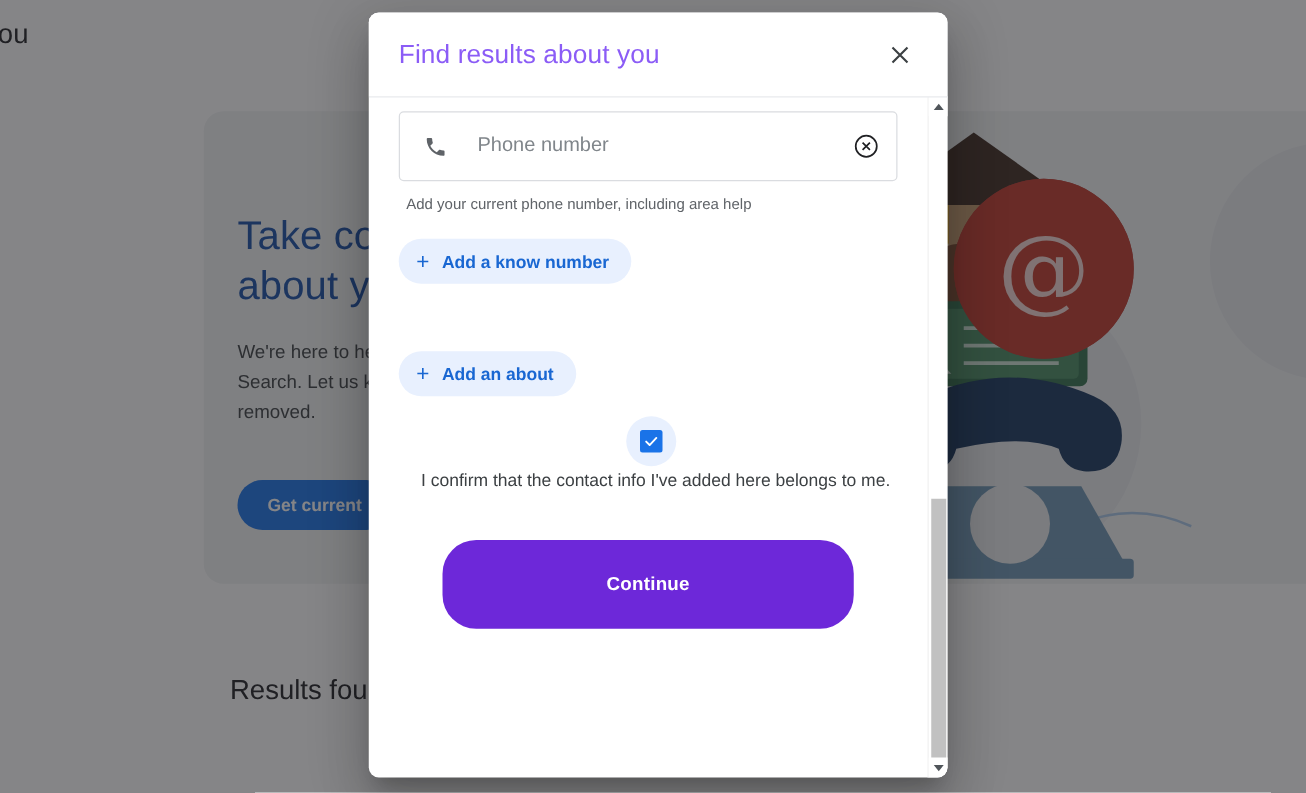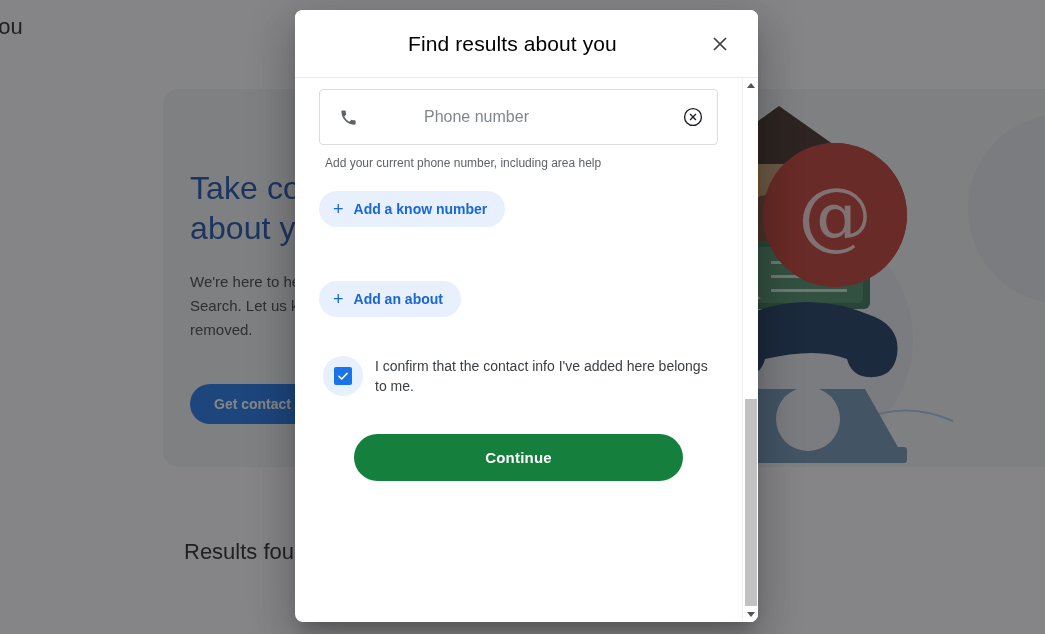--- a/index.html
+++ b/index.html
@@ -128,25 +128,24 @@
     height: 67px;
     display: flex;
     align-items: center;
     padding: 0 24px;
     background: #ffffff;
     z-index: 3;
     box-shadow: 0 1px 0 0 #e8eaed;
   }
   .dlg-title {
     font-size: 21px;
-    color: #000000;
+    color: #8b5cf6;
     letter-spacing: 0.1px;
     flex: 1;
     white-space: nowrap;
-    text-align: center;
   }
   .dlg-close {
     width: 28px; height: 28px;
     border: none; background: transparent;
     padding: 0; cursor: pointer;
     display: flex; align-items: center; justify-content: center;
     border-radius: 50%;
   }
 
   
@@ -166,21 +165,20 @@
 
   .field {
     position: relative;
     height: 56px;
     border: 1px solid #dadce0;
     border-radius: 4px;
     display: flex;
     align-items: center;
     padding: 0 8px 0 16px;
     background: #ffffff;
-    gap: 42px;
   }
   .field-icon {
     flex: none;
     width: 24px; height: 24px;
     display: flex; align-items: center; justify-content: center;
     color: #5f6368;
     margin-right: 22px;
   }
   .field-input {
     flex: 1;
@@ -226,22 +224,23 @@
     gap: 10px;
     cursor: pointer;
     white-space: nowrap;
   }
   .add-btn .plus { font-size: 18px; font-weight: 400; line-height: 1; }
 
   .spacer-36 { height: 34px; }
 
   .confirm-row {
     display: flex;
-    align-items: flex-end;
-    margin-top: 38px;
+    align-items: center;
+    margin-top: 22px;
+    flex-direction: column;
   }
   .cb-wrap {
     flex: none;
     width: 40px; height: 40px;
     margin-left: 4px;
     margin-top: -6px;
     border-radius: 50%;
     background: #e8f0fe;
     display: flex; align-items: center; justify-content: center;
     cursor: pointer;
@@ -260,24 +259,24 @@
     padding-top: 1px;
   }
 
   .continue-wrap {
     margin-top: 38px;
     display: flex;
     justify-content: center;
   }
   .continue-btn {
     width: 329px;
-    height: 47px;
+    height: 71px;
     border: none;
     border-radius: 27px;
-    background: #15803d;
+    background: #6d28d9;
     color: #ffffff;
     font-size: 15px;
     font-weight: 700;
     font-family: "Liberation Sans", sans-serif;
     cursor: pointer;
     letter-spacing: 0.2px;
   }
 
   
   .dlg-scrollbar {
@@ -371,21 +370,21 @@
         <path d="M-20 350 q40 -26 80 -4 q26 14 42 -6" fill="none" stroke="#a8c7e8" stroke-width="2"></path>
       </svg>
 
       <div class="hero-text-col">
         <h1 class="hero-title">Take control of your
 results about you</h1>
         <p class="hero-desc">We're here to help you control what
 you see on Google Search. Let us know if
 any results there should be removed.</p>
       </div>
-      <button class="hero-cta">Get contact</button>
+      <button class="hero-cta">Get current</button>
     </div>
 
     <div class="results-heading">Results foun</div>
 
   </div>
 </div>
 
 <div id="scrim"></div>
 
 <div id="dialog" role="dialog">

